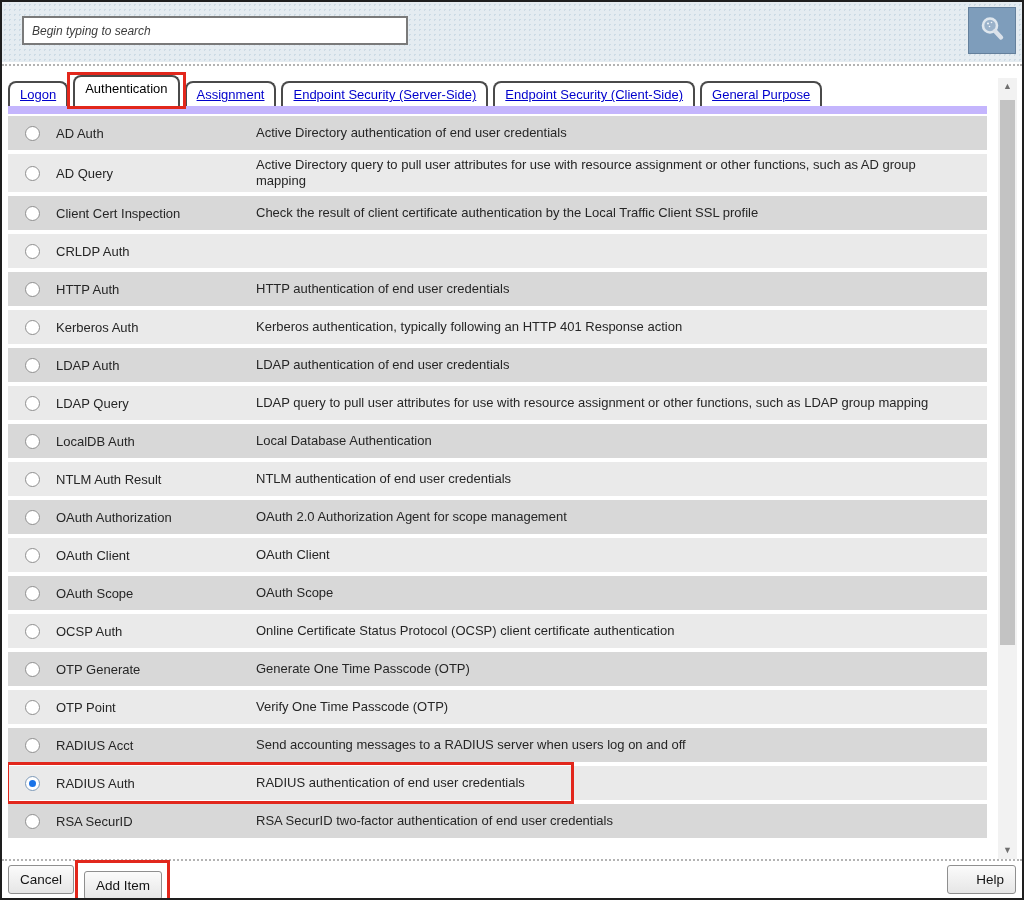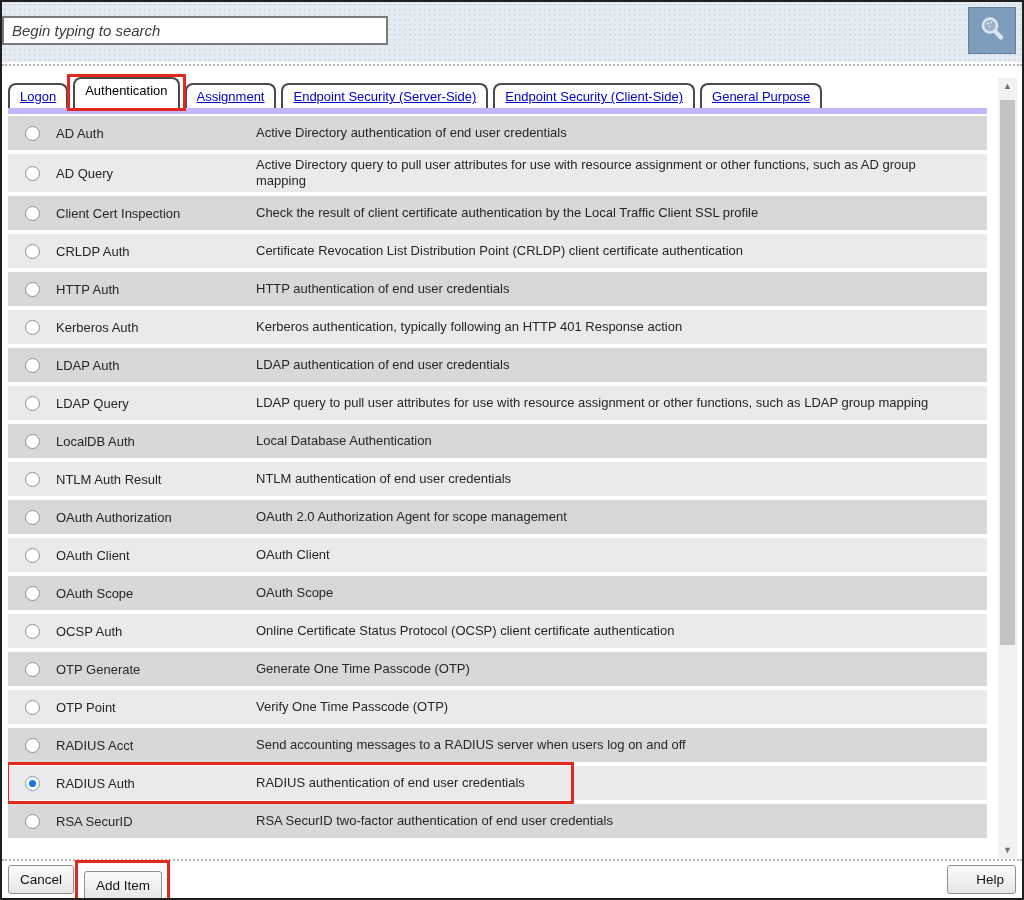--- a/index.html
+++ b/index.html
@@ -12,39 +12,39 @@
   }
 
   
   .search-band {
     position:absolute; left:0; top:0; right:0; height:60px;
     background-color:#e5ecf1;
     background-image:radial-gradient(#cddbe5 1px, rgba(0,0,0,0) 1px);
     background-size:5px 5px;
   }
   .search-input {
-    position:absolute; left:0; top:14px; width:386px; height:29px;
+    position:absolute; left:20px; top:14px; width:386px; height:29px;
     border:2px solid #7a7a7a; background:#fff; padding:0 8px;
-    font-family:"Liberation Sans", sans-serif; font-size:15px; color:#222;
+    font-family:"Liberation Sans", sans-serif; font-size:12px; color:#222;
   }
   .search-input::placeholder { font-style:italic; color:#3d3d3d; opacity:1; }
   .search-btn {
     position:absolute; right:6px; top:5px; width:48px; height:47px;
     background:#7e9dbb; border:1px solid #64809c; cursor:pointer;
     display:flex; align-items:center; justify-content:center;
   }
 
   .dotted-sep { position:absolute; left:0; right:0; height:0; border-top:2px dotted #b3b3b3; }
   .sep-top { top:62px; }
   .sep-bottom { top:857px; }
 
   
   .tabbar {
     position:absolute; left:6px; top:74px; width:979px; height:38px;
-    display:flex; align-items:flex-end; border-bottom:6px solid #c4b5fd;
+    display:flex; align-items:flex-end; border-bottom:8px solid #c4b5fd;
   }
   .tab {
     position:relative; background:#fff; border:2px solid #4a4a4a; border-bottom:none;
     border-radius:8px 8px 0 0; padding:4px 10px 4px 10px; margin-right:5px;
     font-size:13px; white-space:nowrap; cursor:pointer;
   }
   .tab .tab-link { color:#0000cc; text-decoration:underline; }
   .tab.active { margin-bottom:-2px; padding-bottom:12px; z-index:2; }
   .tab.active .tab-link { color:#000; text-decoration:none; }
 
@@ -172,21 +172,20 @@
         <span class="radio"></span>
       </div>
       <div class="name-cell">Client Cert Inspection</div>
       <div class="desc-cell">Check the result of client certificate authentication by the Local Traffic Client SSL profile</div>
     </div>
       <div class="row">
       <div class="radio-cell">
         <span class="radio"></span>
       </div>
       <div class="name-cell">CRLDP Auth</div>
-      <div class="desc-cell">Certificate Revocation List Distribution Point (CRLDP) client certificate authentication</div>
     </div>
       <div class="row">
       <div class="radio-cell">
         <span class="radio"></span>
       </div>
       <div class="name-cell">HTTP Auth</div>
       <div class="desc-cell">HTTP authentication of end user credentials</div>
     </div>
       <div class="row">
       <div class="radio-cell">

